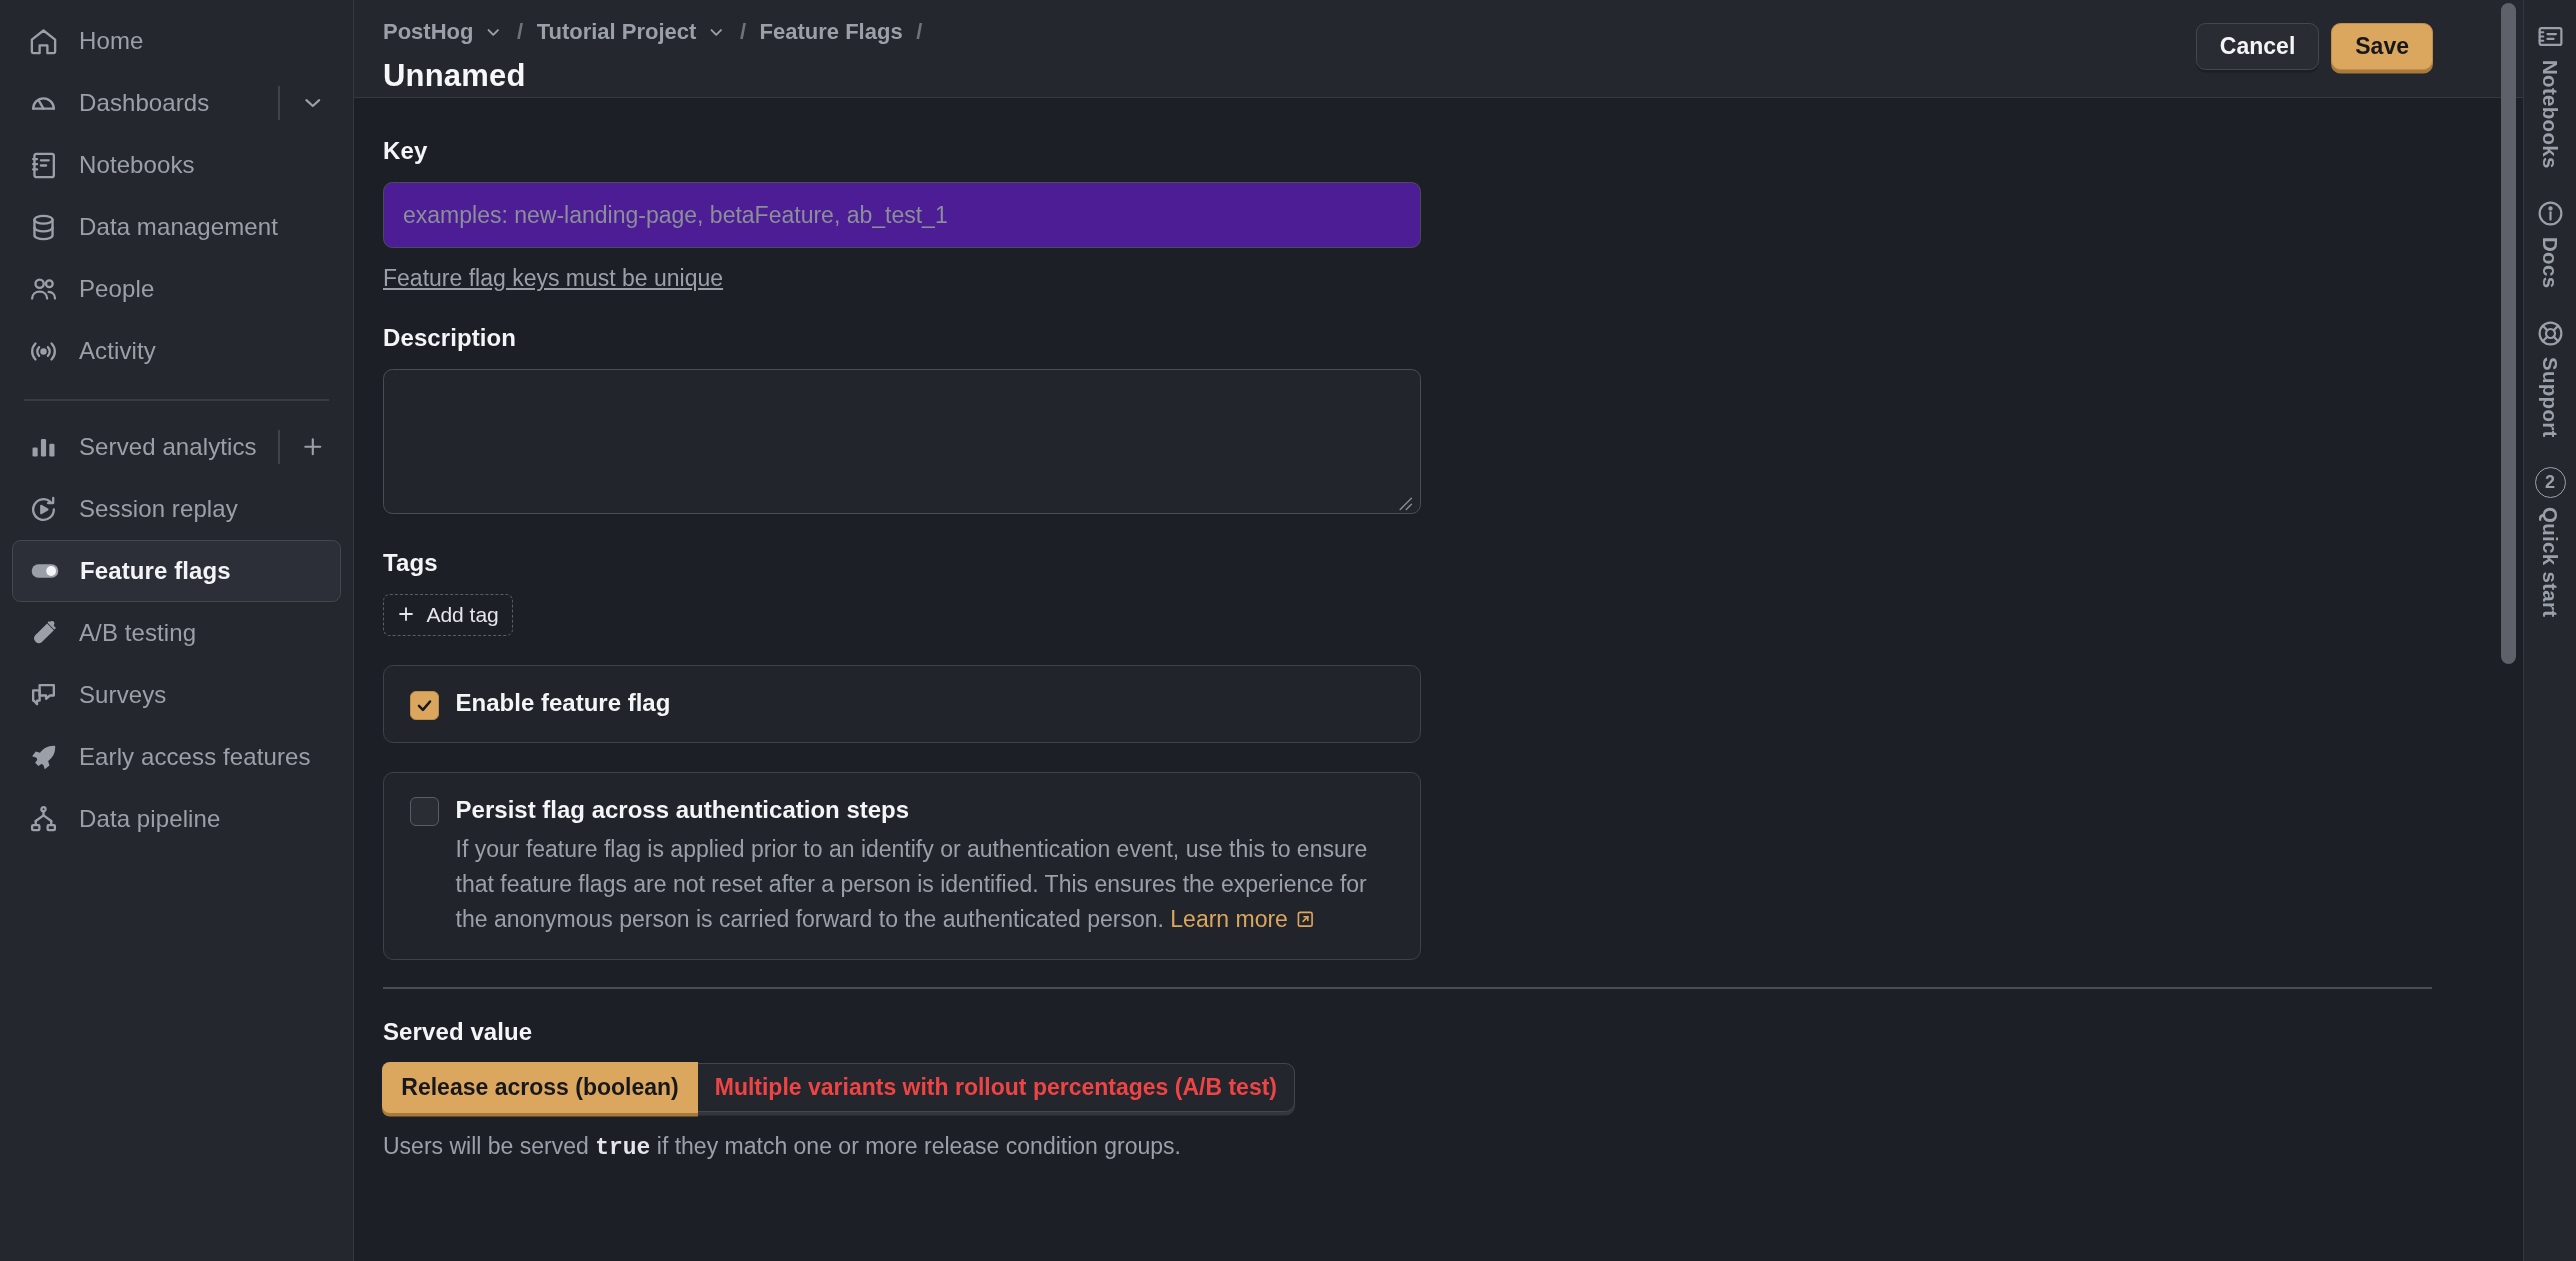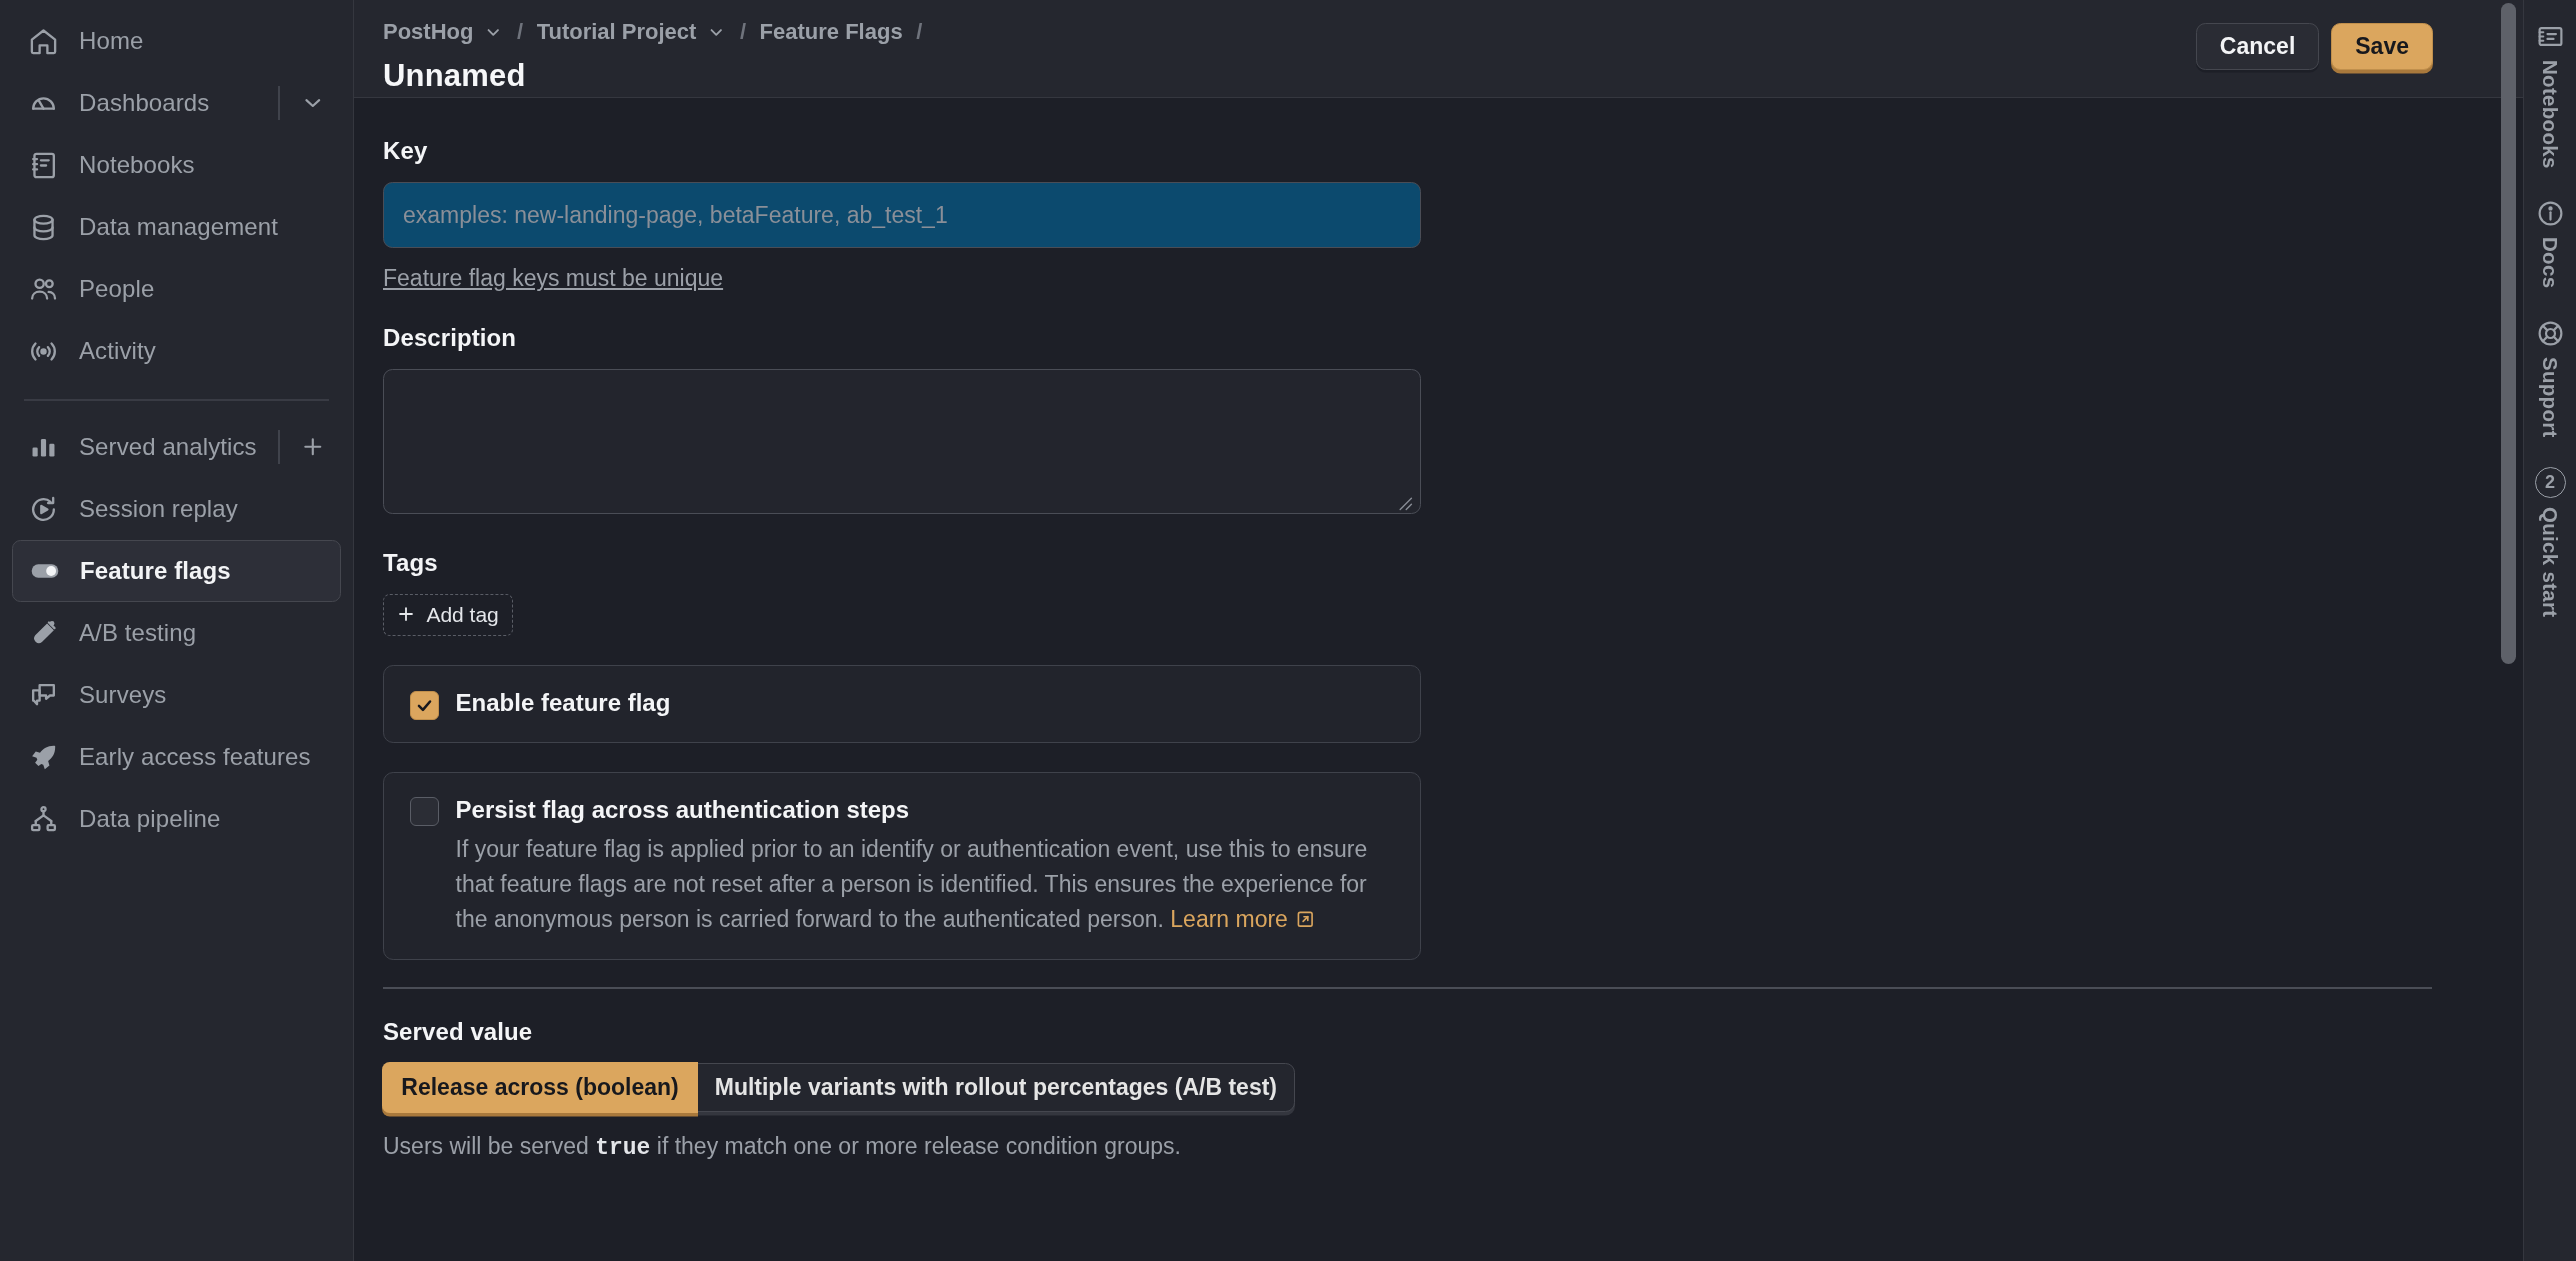--- a/index.html
+++ b/index.html
@@ -136,21 +136,21 @@
     padding: 39px 0 0 29px;
     height: calc(1262px - 98px);
     position: relative;
   }
   .field-label {
     color: #f4f5f7; font-size: 24px; font-weight: bold;
     margin-bottom: 17px; letter-spacing: 0.1px;
   }
   .text-input {
     width: 1038px; height: 66px;
-    background: #0c4a6e;
+    background: #4c1d95;
     border: 1.7px solid #4a4d56;
     border-radius: 9.4px;
     color: #9ba0a8;
     font-size: 23px;
     padding: 0 19px;
     display: flex; align-items: center;
     outline: none;
     font-family: "Liberation Sans", sans-serif;
   }
   .text-input::placeholder { color: #8a8f98; }
@@ -209,21 +209,21 @@
     border-radius: 9.4px;
     overflow: visible;
     border: 1.7px solid #45474f;
     background: #24262e;
     box-shadow: 0 3.4px 0 #34363e;
   }
   .seg {
     font-size: 23px; font-weight: bold;
     padding: 12px 17px; line-height: 1;
     cursor: pointer; white-space: nowrap;
-    color: #e5e5e5;
+    color: #ef4444;
   }
   .seg.sel {
     background: #dba65e; color: #17181d;
     box-shadow: 0 3.4px 0 #a9793c;
     border-radius: 7.7px 0 0 7.7px;
     margin: -1.7px 0 -1.7px -1.7px;
     padding: 13.6px 19px;
   }
   .served-note { color: #9ba0a8; font-size: 23px; margin-top: 20.5px; }
   .mono { font-family: "Liberation Mono", monospace; font-weight: bold; color: #e3e5e9; }

